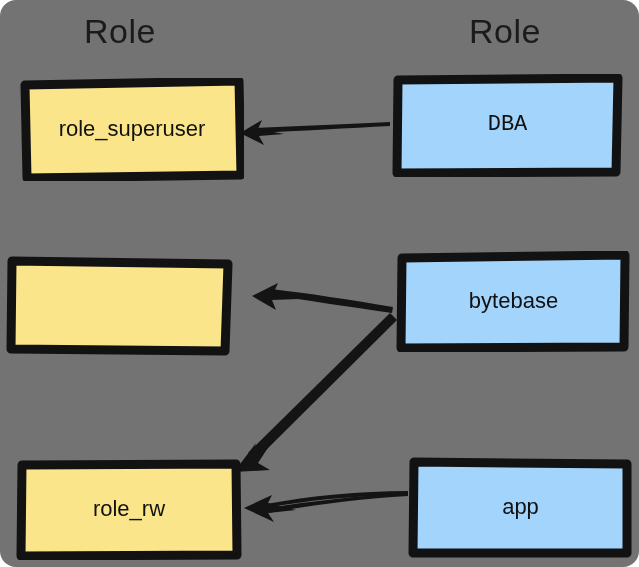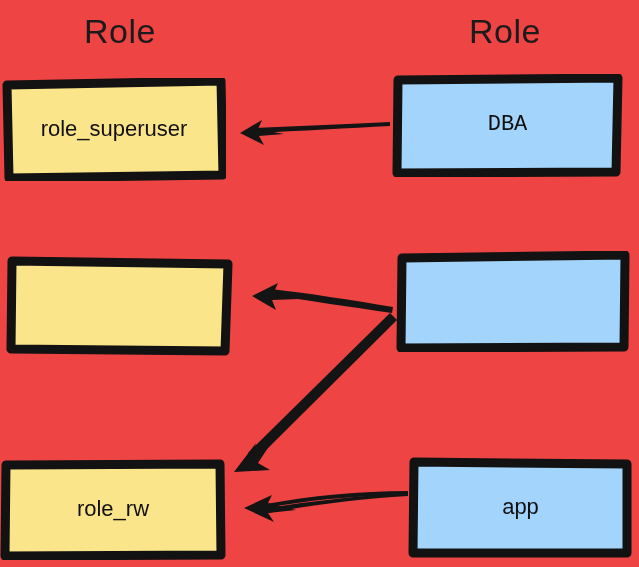--- a/index.html
+++ b/index.html
@@ -10,21 +10,22 @@
   body {
     width: 639px;
     height: 567px;
     font-family: "Liberation Sans", sans-serif;
     overflow: hidden;
   }
   #canvas {
     position: relative;
     width: 639px;
     height: 567px;
-    background: #ef4444;
+    background: #737373;
+    border-radius: 16px;
   }
   #edges {
     position: absolute;
     left: 0;
     top: 0;
     width: 639px;
     height: 567px;
     pointer-events: none;
   }
   .col-header {
@@ -81,21 +82,21 @@
       <path d="M 256 443 L 234 472 L 270 470 L 258 463 L 273 440 L 252 455 Z" fill="#141414"></path>
     </g>
 
     <g>
       <path d="M 408 496 C 360 495, 310 500, 266 508 L 266 504 C 310 496, 360 491, 408 491 Z" fill="#141414"></path>
       <path d="M 408 496 C 360 499, 310 505, 268 513 L 268 508 C 311 501, 360 496, 408 492 Z" fill="#141414"></path>
       <path d="M 272 495 L 244 508 L 274 522 L 268 513 L 296 510 L 268 503 Z" fill="#141414"></path>
     </g>
   </svg>
 
-  <div class="node" style="left:2px; top:78px; width:224px; height:103px;">
+  <div class="node" style="left:20px; top:78px; width:224px; height:103px;">
     <svg class="node-fill" viewBox="0 0 224 103" preserveAspectRatio="none">
       <path d="M 5 7 L 219 3 L 221 97 L 7 100 Z" fill="#FBE58A" stroke="#121212" stroke-width="9" stroke-linejoin="round"></path>
     </svg>
     <span class="node-label">role_superuser</span>
   </div>
 
   <div class="node" style="left:392px; top:74px; width:231px; height:103px;font-family:Liberation Mono, monospace;">
     <svg class="node-fill" viewBox="0 0 231 103" preserveAspectRatio="none">
       <path d="M 6 6 L 226 4 L 224 98 L 5 99 Z" fill="#A3D4FB" stroke="#121212" stroke-width="9" stroke-linejoin="round"></path>
     </svg>
@@ -105,23 +106,24 @@
   <div class="node" style="left:6px; top:256px; width:228px; height:100px;">
     <svg class="node-fill" viewBox="0 0 228 100" preserveAspectRatio="none">
       <path d="M 6 5 L 222 8 L 219 95 L 5 93 Z" fill="#FBE58A" stroke="#121212" stroke-width="9" stroke-linejoin="round"></path>
     </svg>
   </div>
 
   <div class="node" style="left:396px; top:251px; width:235px; height:101px;">
     <svg class="node-fill" viewBox="0 0 235 101" preserveAspectRatio="none">
       <path d="M 6 7 L 229 4 L 228 96 L 5 97 Z" fill="#A3D4FB" stroke="#121212" stroke-width="9" stroke-linejoin="round"></path>
     </svg>
+    <span class="node-label">bytebase</span>
   </div>
 
-  <div class="node" style="left:0; top:459px; width:226px; height:101px;">
+  <div class="node" style="left:16px; top:459px; width:226px; height:101px;">
     <svg class="node-fill" viewBox="0 0 226 101" preserveAspectRatio="none">
       <path d="M 6 6 L 220 5 L 221 96 L 5 97 Z" fill="#FBE58A" stroke="#121212" stroke-width="9" stroke-linejoin="round"></path>
     </svg>
     <span class="node-label">role_rw</span>
   </div>
 
   <div class="node" style="left:408px; top:457px; width:225px; height:101px;">
     <svg class="node-fill" viewBox="0 0 225 101" preserveAspectRatio="none">
       <path d="M 6 5 L 219 7 L 219 96 L 5 96 Z" fill="#A3D4FB" stroke="#121212" stroke-width="9" stroke-linejoin="round"></path>
     </svg>

